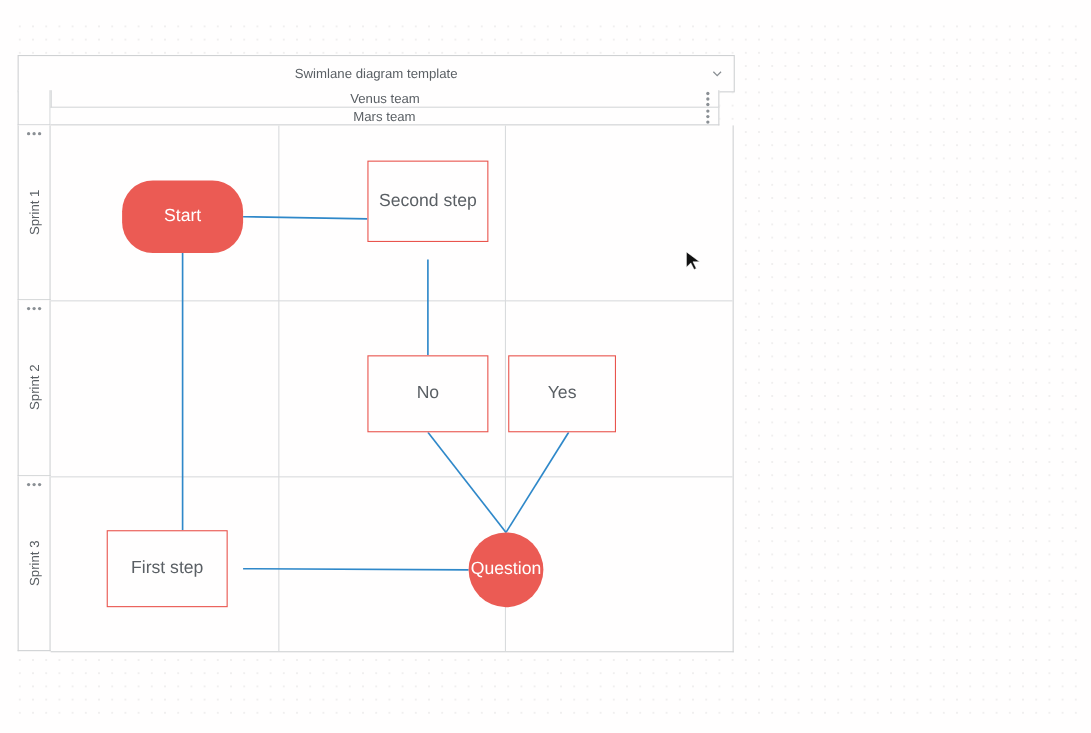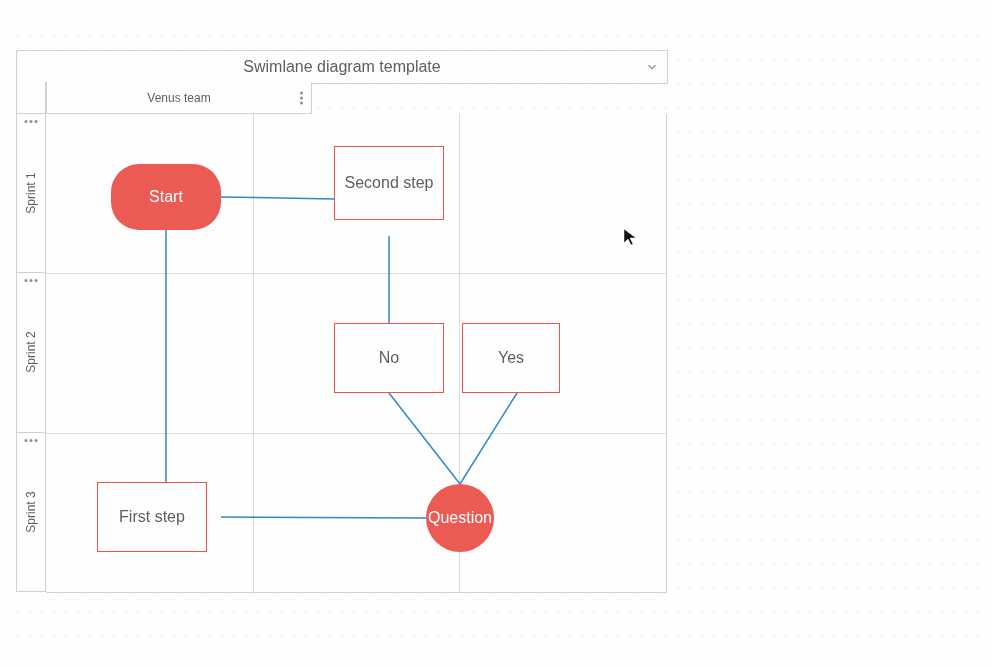--- a/index.html
+++ b/index.html
@@ -20,32 +20,32 @@
     background-image: radial-gradient(var(--dot) 1px, transparent 1px);
     background-size:12px 12px;
     background-position:0 0;
     z-index:0;
   }
   .title-bar{
     position:absolute;left:16px;top:50px;width:650px;height:32px;
     border:1px solid var(--line);
     background:var(--white);
     display:flex;align-items:center;justify-content:center;
-    font-size:16px;color:var(--text);
+    font-size:12px;color:var(--text);
     z-index:2;
   }
   .title-caret{
     position:absolute;right:6px;top:50%;transform:translateY(-50%);
     width:18px;height:18px;display:flex;align-items:center;justify-content:center;
     color:#8a8f94;
   }
 
   .col-headers{
-    position:absolute;left:46px;top:82px;width:532px;height:32px;
-    display:grid;grid-template-columns:1fr 1fr;
+    position:absolute;left:46px;top:82px;width:608px;height:32px;
+    display:grid;grid-template-columns:1fr;
     z-index:2;
   }
   .col-header{
     border:1px solid var(--line);border-top:none;
     display:flex;align-items:center;justify-content:center;
     font-size:12px;background:var(--white);
     position:relative;
   }
   .col-header + .col-header{border-left:none;}
   .kebab{
@@ -144,20 +144,28 @@
         <span></span>
         <span></span>
       </div>
     <div class="row-label">Sprint 3</div>
   </div>
 </div>
 
 <div class="col-headers">
   <div class="col-header">
     <span>Venus team</span>
+    <div class="kebab">
+        <span></span>
+        <span></span>
+        <span></span>
+      </div>
+  </div>
+  <div class="col-header">
+    <span>Mars team</span>
     <div class="kebab">
         <span></span>
         <span></span>
         <span></span>
       </div>
   </div>
 </div>
 
 <div class="grid-area">
   <div class="v-line" style="left:206.6px"></div>

